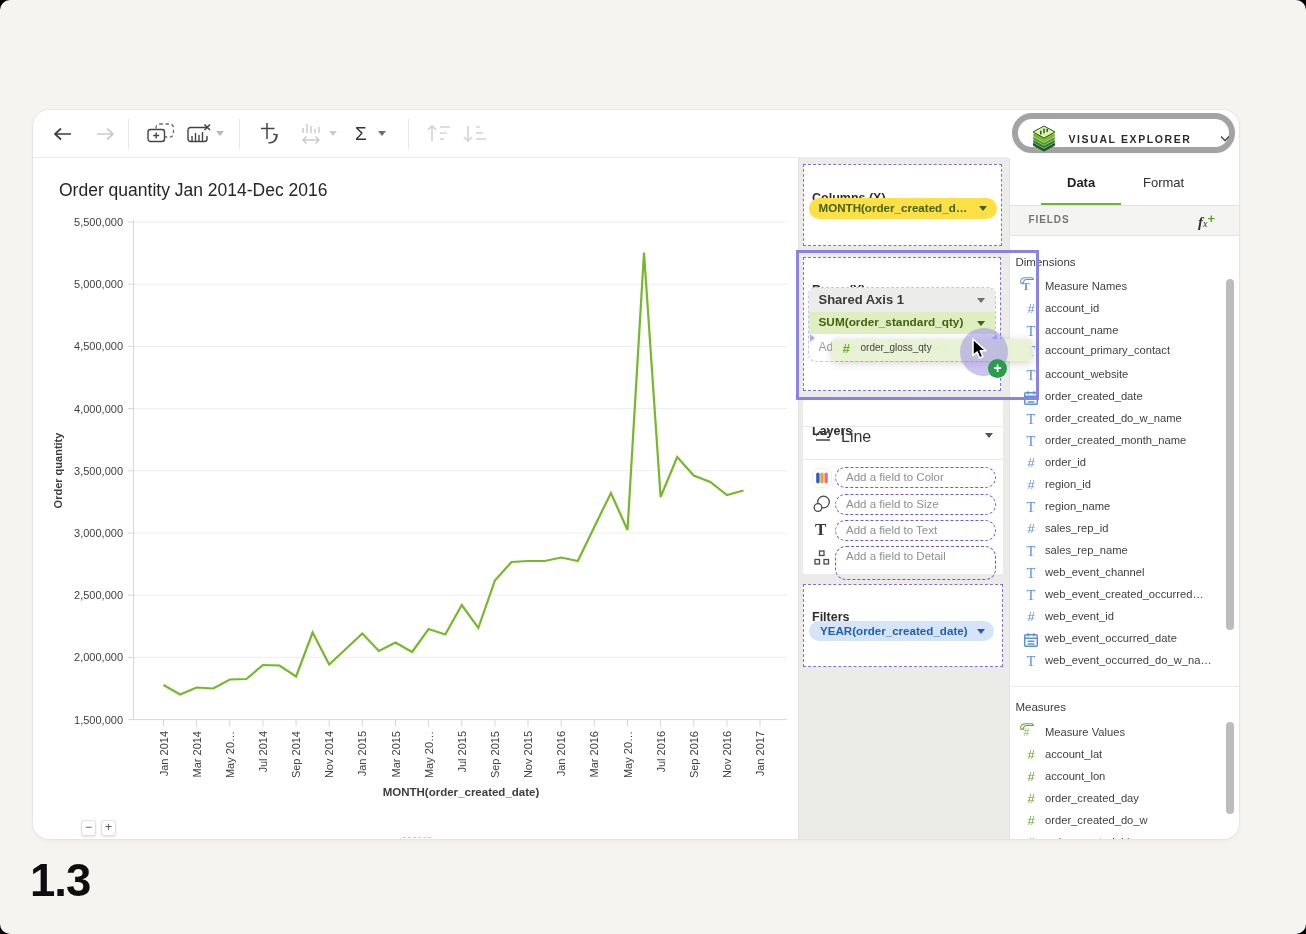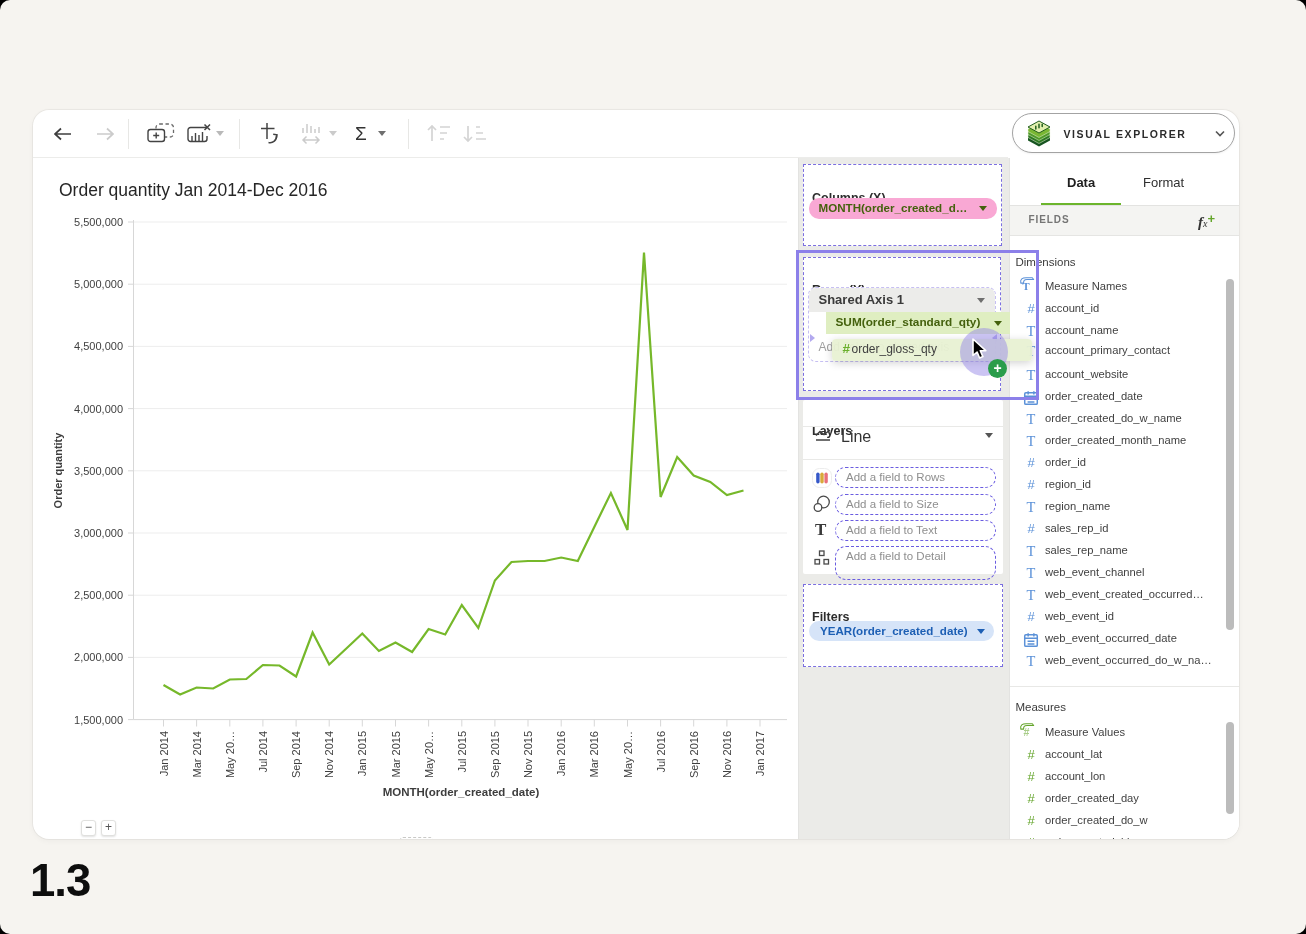--- a/index.html
+++ b/index.html
@@ -9,21 +9,21 @@
   .window { position:absolute; left:33px; top:110px; width:1205.5px; height:728.5px; background:#fff; border-radius:16px; overflow:hidden; box-shadow:0 0 0 1px rgba(0,0,0,0.045), 0 2px 6px rgba(0,0,0,0.04); }
   .abs { position:absolute; }
   
   .tbar-border { position:absolute; left:0; top:47px; width:975px; height:1px; background:#ececea; }
   .tdiv { position:absolute; top:9px; width:1px; height:30px; background:#e7e7e5; }
   .caret { width:0; height:0; border-left:4px solid transparent; border-right:4px solid transparent; border-top:5px solid #6f6f6f; position:absolute; }
   
   .strip { position:absolute; left:765px; top:48px; width:212px; height:680.5px; background:#ebebe8; border-left:1px solid #e3e3e1; border-right:1px solid #e3e3e1; }
   .card-title { font-size:12.5px; font-weight:bold; color:#2d2d2d;margin-top:17px; }
   .pill { position:absolute; border-radius:10px; font-size:11.6px; font-weight:bold; line-height:20.5px; white-space:nowrap; }
-  .pill-green { background:#f9a8d4; color:#44610d; }
+  .pill-green { background:#fde047; color:#44610d; }
   .pill-blue { background:#d6e4f8; color:#1d5fb4; }
   
   .fields { position:absolute; left:977px; top:48px; width:228.5px; height:680.5px; background:#fff; }
   .frow { position:absolute; left:0; width:220px; height:22px; font-size:11.2px; color:#3f3f3f; }
   .frow .lbl { position:absolute; left:35px; top:4px; white-space:nowrap; }
   .ficon { position:absolute; left:13px; top:3px; width:16px; height:16px; text-align:center; }
   .hash-b { color:#5b91d8; font-size:13px; font-weight:normal; line-height:16px; }
   .hash-g { color:#64a52b; font-size:13px; font-weight:normal; line-height:16px; }
   .tser-b { color:#5b91d8; font-family:"Liberation Serif",serif; font-size:14.5px; font-weight:normal; line-height:16px; }
   .scroll { position:absolute; width:7.5px; background:#bcbcbc; border-radius:4px; }
@@ -66,21 +66,21 @@
     <div class="caret" style="left:296px;top:21px;border-top-color:#cbcbcb"></div>
     <div class="abs" style="left:322px;top:12.5px;font-size:19px;font-weight:normal;color:#333;">Σ</div>
     <div class="caret" style="left:345px;top:21px;border-top-color:#6f6f6f"></div>
     <svg class="abs" style="left:394px;top:14px" width="60" height="19" viewBox="0 0 60 19">
       <g stroke="#d4d4d4" stroke-width="1.7" fill="none">
         <path d="M5,17 V2 M1,6 L5,2 L9,6 M13,3 h10 M13,9 h7 M13,15 h4"></path>
         <path d="M41,2 V17 M37,13 L41,17 L45,13 M49,3 h4 M49,9 h7 M49,15 h10"></path>
       </g>
     </svg>
 
-    <div class="abs" style="left:978.5px;top:2.5px;width:223.5px;height:40.5px;background:#fff;border:1px solid #a3a3a3;border-radius:21px;box-shadow:0 1px 2px rgba(0,0,0,0.05);">
+    <div class="abs" style="left:978.5px;top:2.5px;width:223.5px;height:40.5px;background:#fff;border:6px solid #a3a3a3;border-radius:21px;box-shadow:0 1px 2px rgba(0,0,0,0.05);">
       <svg class="abs" style="left:13px;top:5px" width="26" height="32" viewBox="0 0 26 32">
         <path d="M2,19 L13,13 L24,19 L24,21.5 L13,27.5 L2,21.5 Z" fill="#175420"></path>
         <path d="M2,16 L13,10 L24,16 L24,18.5 L13,24.5 L2,18.5 Z" fill="#2e7a23" stroke="#eef5dc" stroke-width="0.5"></path>
         <path d="M2,13 L13,7 L24,13 L24,15.5 L13,21.5 L2,15.5 Z" fill="#4f9a28" stroke="#eef5dc" stroke-width="0.5"></path>
         <path d="M2,10 L13,4 L24,10 L24,12.5 L13,18.5 L2,12.5 Z" fill="#7ab733" stroke="#eef5dc" stroke-width="0.5"></path>
         <polygon points="13,2 24,8 13,14 2,8" fill="#e2f0ae" stroke="#235f1e" stroke-width="1"></polygon>
         <g stroke="#235f1e" stroke-width="1.5" stroke-linecap="round">
           <path d="M9.8,10 v-2.8 M13,8.8 v-3.6 M16.2,7.6 v-2.4"></path>
         </g>
       </svg>
@@ -189,21 +189,21 @@
         </div>
       </div>
 
       <div class="abs" style="left:770px;top:146.5px;width:198px;height:134px;background:#fff;border:1.5px dashed #7b6fe0;">
         <div class="card-title" style="position:absolute;left:8px;top:8px;">Rows (Y)</div>
         <div class="abs" style="left:3.5px;top:29px;width:188.5px;height:75.5px;border:1.5px dashed #c6bff2;border-radius:8px;background:#fff;">
           <div class="abs" style="left:0;top:0;width:100%;height:24px;background:#ececea;border-radius:7px 7px 0 0;">
             <div style="position:absolute;left:10px;top:4px;font-size:13px;font-weight:bold;color:#3a3a3a;">Shared Axis 1</div>
             <div class="caret" style="right:10px;top:10px;border-top-color:#6f6f6f"></div>
           </div>
-          <div class="abs" style="left:0;top:24px;width:100%;height:22.5px;background:#dfeec1;margin-left:17px;">
+          <div class="abs" style="left:0;top:24px;width:100%;height:22.5px;background:#dfeec1;">
             <div style="position:absolute;left:10px;top:3px;font-size:11.8px;font-weight:bold;color:#44610d;">SUM(order_standard_qty)</div>
             <div class="caret" style="right:10px;top:9px;border-top-color:#44610d"></div>
           </div>
           <div class="abs" style="left:10px;top:52px;font-size:12px;color:#9e9e9e;">Add fields to shared axis</div>
         </div>
       </div>
 
       <div class="abs" style="left:770px;top:289.5px;width:200px;height:174px;background:#fff;border-radius:2px;">
         <div class="card-title" style="position:absolute;left:9px;top:7px;">Layers</div>
         <div class="abs" style="left:0;top:26px;width:100%;height:1px;background:#e9e9e7;"></div>
@@ -229,21 +229,21 @@
 
         <div class="abs" style="left:12px;top:120px;font-family:'Liberation Serif',serif;font-size:17px;font-weight:bold;color:#3a3a3a;">T</div>
 
         <svg class="abs" style="left:11px;top:150px" width="16" height="15" viewBox="0 0 16 15">
           <g fill="none" stroke="#4a4a4a" stroke-width="1.3">
             <rect x="5.5" y="1" width="4.5" height="4.5"></rect>
             <rect x="1" y="9.5" width="4.5" height="4.5"></rect>
             <rect x="10" y="9.5" width="4.5" height="4.5"></rect>
           </g>
         </svg>
-        <div class="abs" style="left:32px;top:67.5px;width:160.5px;height:21px;border:1.3px dashed #6a5ce0;border-radius:11px;font-size:11.5px;color:#8f8f8f;line-height:19px;padding-left:10px;">Add a field to Rows</div>
+        <div class="abs" style="left:32px;top:67.5px;width:160.5px;height:21px;border:1.3px dashed #6a5ce0;border-radius:11px;font-size:11.5px;color:#8f8f8f;line-height:19px;padding-left:10px;">Add a field to Color</div>
         <div class="abs" style="left:32px;top:94px;width:160.5px;height:21px;border:1.3px dashed #6a5ce0;border-radius:11px;font-size:11.5px;color:#8f8f8f;line-height:19px;padding-left:10px;">Add a field to Size</div>
         <div class="abs" style="left:32px;top:120px;width:160.5px;height:21px;border:1.3px dashed #6a5ce0;border-radius:11px;font-size:11.5px;color:#8f8f8f;line-height:19px;padding-left:10px;">Add a field to Text</div>
         <div class="abs" style="left:32px;top:146.5px;width:160.5px;height:34px;border:1.3px dashed #6a5ce0;border-radius:11px;font-size:11.5px;color:#8f8f8f;line-height:19px;padding-left:10px;">Add a field to Detail</div>
       </div>
 
       <div class="abs" style="left:770px;top:474px;width:200px;height:82.5px;background:#fff;border:1.5px dashed #7b6fe0;">
         <div class="card-title" style="position:absolute;left:8px;top:8px;">Filters</div>
         <div class="pill pill-blue" style="left:5px;top:35.5px;width:185px;padding-left:11px;">YEAR(order_created_date)
           <div class="caret" style="right:9px;top:8px;border-top-color:#1d5fb4"></div>
         </div>
@@ -377,21 +377,21 @@
         </div>
       <div class="scroll" style="left:216px;top:121px;height:351px;"></div>
       <div class="scroll" style="left:216px;top:564px;height:92px;"></div>
     </div>
 
     <div class="abs" style="left:762.5px;top:139.5px;width:243px;height:150px;border:3.2px solid #8c80e9;z-index:30;"></div>
     <div class="abs" style="left:777px;top:224px;width:0;height:0;border-top:4px solid transparent;border-bottom:4px solid transparent;border-left:5px solid #b3a9ef;z-index:31;"></div>
     <div class="abs" style="left:958.5px;top:224px;width:0;height:0;border-top:4px solid transparent;border-bottom:4px solid transparent;border-right:5px solid #b3a9ef;z-index:31;"></div>
     <div class="abs" style="left:798.5px;top:228.5px;width:200px;height:22.5px;background:rgba(232,241,211,0.95);border-radius:4px;box-shadow:0 2px 8px rgba(0,0,0,0.18);z-index:32;">
       <span style="position:absolute;left:11px;top:2.5px;font-size:13.5px;font-weight:bold;color:#6ab02c;">#</span>
-      <span style="position:absolute;left:20px;top:3.5px;font-size:12px;color:#3f3f3f;">order_gloss_qty</span>
+      <span style="position:absolute;left:29px;top:3.5px;font-size:10px;color:#3f3f3f;">order_gloss_qty</span>
     </div>
     <div class="abs" style="left:927px;top:218px;width:48px;height:48px;border-radius:50%;background:rgba(151,138,231,0.5);z-index:33;"></div>
     <div class="abs" style="left:955px;top:249px;width:19px;height:19px;border-radius:50%;background:#2a9d4a;z-index:34;color:#fff;font-size:14px;font-weight:bold;text-align:center;line-height:18px;">+</div>
     <svg class="abs" style="left:938px;top:228px;z-index:35" width="17" height="23" viewBox="0 0 17 23">
       <polygon points="2,1 2,17.5 6.1,14 8.6,20 11.9,18.6 9.3,12.7 14.8,12.7" fill="#000" stroke="#fff" stroke-width="1.6" stroke-linejoin="round"></polygon>
     </svg>
   </div>
   <div class="abs" style="left:30px;top:857.5px;font-size:45.5px;font-weight:bold;color:#0d0d0d;line-height:1;letter-spacing:-1px;">1.3</div>
 </div>
 

